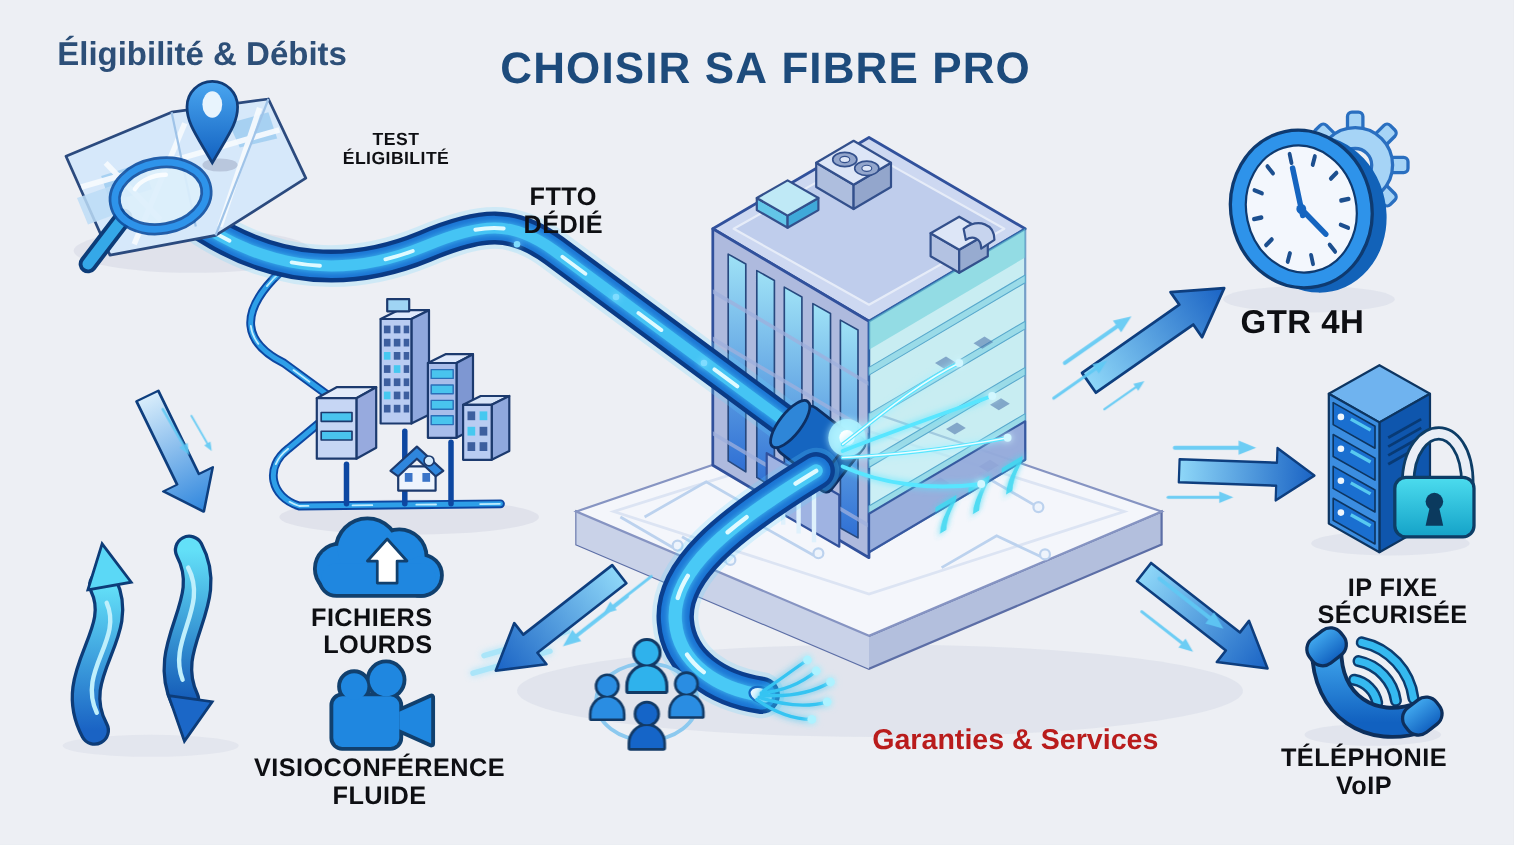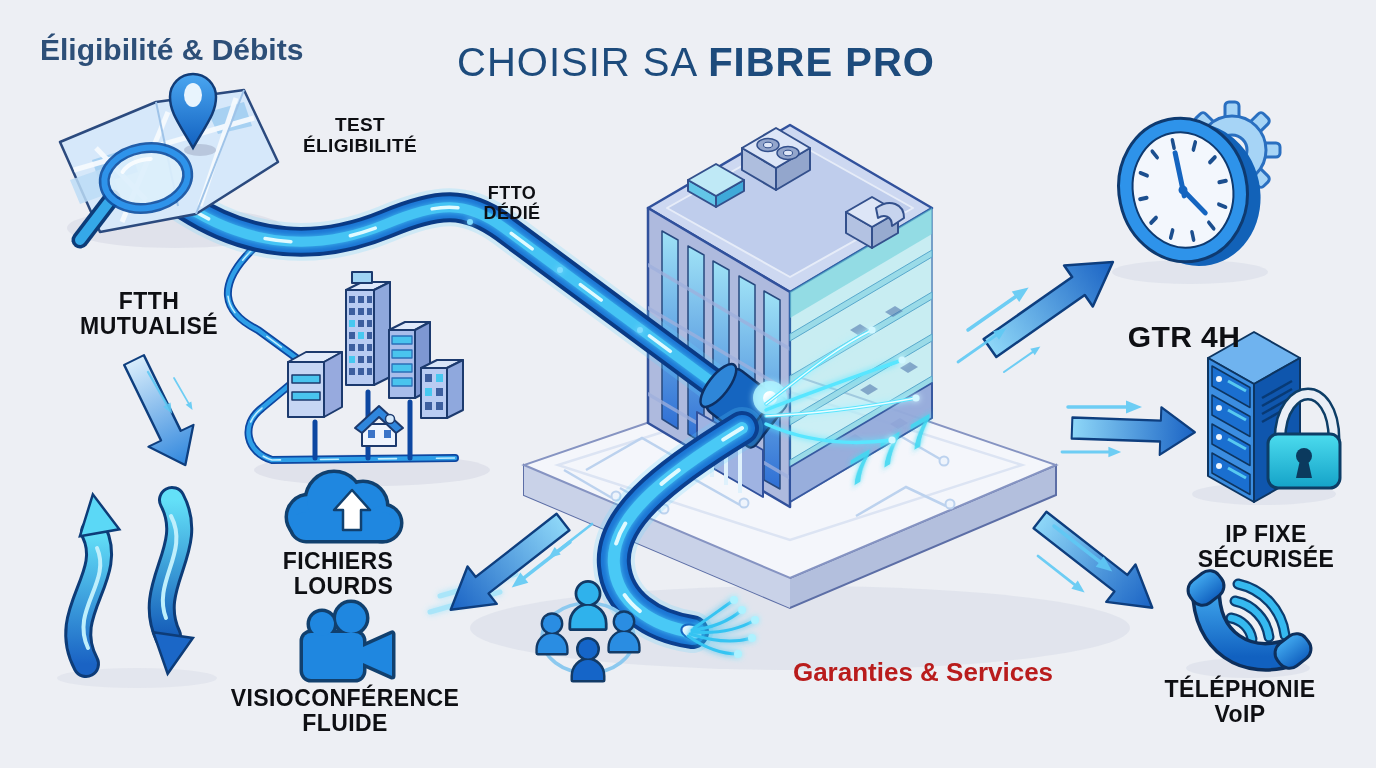--- a/index.html
+++ b/index.html
@@ -3,21 +3,21 @@
 <meta charset="utf-8">
 <style>
   html,body{margin:0;padding:0;background:#e9ebf0;}
   .canvas{position:relative;width:1376px;height:768px;overflow:hidden;
     background:#edeff4;font-family:"Liberation Sans",sans-serif;}
   .canvas svg{position:absolute;left:0;top:0;}
   .lbl{position:absolute;transform:translate(-50%,-50%);white-space:pre-line;
     text-align:center;font-weight:700;color:#0e0f13;line-height:1.1;letter-spacing:.4px;}
   .title{position:absolute;left:684px;top:40px;transform:translateX(-50%);
     font-size:40px;color:#1d4b7c;white-space:nowrap;letter-spacing:1px;}
-  .title .reg{font-weight:400;margin-left:24px;}
+  .title .reg{font-weight:700;margin-left:24px;}
   .title .b{font-weight:800;}
   .heading{position:absolute;font-weight:800;}
 </style>
 </head>
 <body>
 
 <div class="canvas">
 
 <svg width="1376" height="768" viewBox="0 0 1376 768">
   <defs>
@@ -534,34 +534,32 @@
     </g>
     <polygon points="334,510 352,490 370,510 361,510 361,530 343,530 343,510" fill="#ffffff" stroke="#11406e" stroke-width="2.5" stroke-linejoin="round"></polygon>
   </g>
 </svg>
 
 <div class="title">
   <span class="reg">CHOISIR SA</span>
   <span class="b">FIBRE PRO</span>
 </div>
 
-<div class="heading" style="left:40px;top:33px;font-size:30px;color:#2d4f78;">Éligibilité &amp; Débits</div>
+<div class="heading" style="left:52px;top:33px;font-size:30px;color:#2d4f78;">Éligibilité &amp; Débits</div>
 
 <div class="heading" style="left:923px;top:672px;transform:translate(-50%,-50%);font-size:26px;color:#b91c1c;">Garanties &amp; Services</div>
 
-<div class="lbl" style="left:360px;top:136px;font-size:19px;">TEST
+<div class="lbl" style="left:360px;top:136px;font-size:16px;">TEST
 ÉLIGIBILITÉ</div>
 
-<div class="lbl" style="left:512px;top:204px;font-size:18px;">FTTO
+<div class="lbl" style="left:512px;top:192px;font-size:23px;">FTTO
 DÉDIÉ</div>
 
-<div class="lbl" style="left:149px;top:314px;font-size:23px;">FTTH
-MUTUALISÉ</div>
-
-<div class="lbl" style="left:1184px;top:293px;font-size:30px;margin-top:43px;">GTR 4H</div>
+
+<div class="lbl" style="left:1184px;top:293px;font-size:30px;">GTR 4H</div>
 
 <div class="lbl" style="left:1266px;top:522px;font-size:23px;margin-top:25px;">IP FIXE
 SÉCURISÉE</div>
 
 <div class="lbl" style="left:1240px;top:702px;font-size:23px;">TÉLÉPHONIE
 VoIP</div>
 
 
 <div class="lbl" style="left:345px;top:711px;font-size:23px;">VISIOCONFÉRENCE
 FLUIDE</div>

